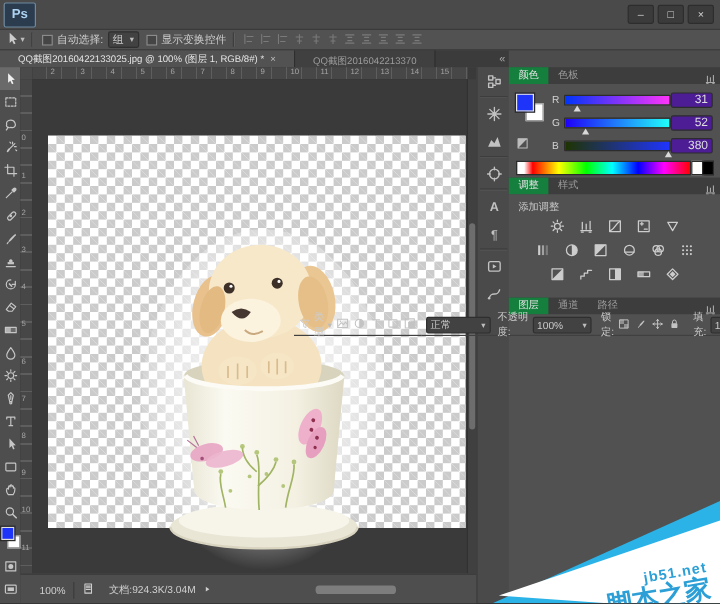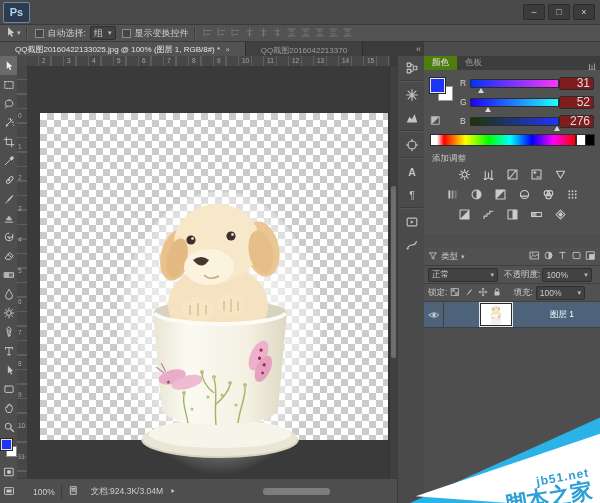--- a/index.html
+++ b/index.html
@@ -70,43 +70,43 @@
   .st-sep{width:1px;height:14px;background:#3c3c3c;margin:0 6px;}
   .hthumb{position:absolute;left:246px;top:9px;width:67px;height:7px;background:#7d7d7d;border-radius:3px;}
   
   .dock{position:absolute;left:397px;top:56px;width:27px;height:447px;background:#4a4a4a;border-left:1px solid #3c3c3c;}
   .dock-ic{width:27px;height:23px;display:flex;align-items:center;justify-content:center;color:#c2c2c2;}
   .dock-sep{height:1px;background:#3d3d3d;border-bottom:1px solid #565656;margin:1px 2px;}
   
   .panels{position:absolute;left:424px;top:56px;width:176px;height:447px;background:#4e4e4e;}
   .ptabs{height:14px;background:#3d3d3d;display:flex;align-items:flex-end;position:relative;}
   .ptab{height:14px;display:flex;align-items:center;padding:0 8px;font-size:8.5px;}
-  .ptab.active{background:#4d7c0f;color:#e2e2e2;text-align:right;}
+  .ptab.active{background:#15803d;color:#e2e2e2;text-align:right;}
   .ptab.inactive{color:#9c9c9c;}
   .pmenu{position:absolute;right:3px;top:2px;color:#b5b5b5;}
   .panel{position:absolute;left:0;width:176px;}
   .p-color{top:0;height:92px;}
   .p-adjust{top:92px;height:100px;}
   .p-layers{top:192px;bottom:0;}
   .p-body{position:relative;background:#515151;height:calc(100% - 14px);}
   
   .cswatches{position:absolute;left:6px;top:8px;width:26px;height:26px;}
   .c-fg{position:absolute;left:0;top:0;width:13px;height:13px;border:1px solid #e8e8e8;outline:1px solid #2a2a2a;z-index:2;}
   .c-bg{position:absolute;left:8px;top:8px;width:13px;height:13px;border:1px solid #9a9a9a;background:#fff;}
   .mini-def{position:absolute;left:6px;top:42px;color:#bdbdbd;}
   .ch-row{position:absolute;left:36px;right:6px;height:16px;display:flex;align-items:center;}
   .ch-label{width:10px;font-size:8.5px;color:#d2d2d2;}
   .ch-track{position:relative;width:92px;height:7px;border:1px solid #2c2c2c;border-radius:1px;}
   .ch-thumb{position:absolute;bottom:-6px;margin-left:-3px;width:0;height:0;
             border-left:3.5px solid transparent;border-right:3.5px solid transparent;border-bottom:5px solid #d9d9d9;}
   .track-r{background:linear-gradient(to right,rgb(0,52,249),rgb(255,52,249));}
   .track-g{background:linear-gradient(to right,rgb(31,0,249),rgb(31,255,249));}
   .track-b{background:linear-gradient(to right,rgb(31,52,0),rgb(31,52,255));}
-  .ch-val{margin-left:auto;width:28px;height:11px;background:#7f1d1d;border:1px solid #2c2c2c;border-radius:2px;
-          font-size:12px;color:#ddd;text-align:right;padding:0 3px;line-height:11px;}
+  .ch-val{margin-left:auto;width:28px;height:11px;background:#4c1d95;border:1px solid #2c2c2c;border-radius:2px;
+          font-size:10px;color:#ddd;text-align:right;padding:0 3px;line-height:11px;}
   .spectrum{position:absolute;left:6px;right:24px;top:64px;height:10px;border:1px solid #2c2c2c;
     background:linear-gradient(to right,#ffffff 0%,#ffffff 4%,#ff0000 9%,#ffff00 24%,#00ff00 40%,#00ffff 55%,#0000ff 70%,#ff00ff 85%,#ff0000 100%);}
   .spec-chip-w{position:absolute;right:13px;top:64px;width:9px;height:10px;background:#fff;border:1px solid #2c2c2c;}
   .spec-chip-b{position:absolute;right:5px;top:64px;width:8px;height:10px;background:#000;border:1px solid #2c2c2c;}
   
   .adj-hint{position:absolute;left:8px;top:5px;font-size:8.5px;color:#c8c8c8;}
   .adj-grid{position:absolute;left:0;top:18px;width:176px;}
   .adj-row{display:flex;justify-content:center;gap:7px;margin-bottom:4px;}
   .adj-ic{width:17px;height:16px;display:flex;align-items:center;justify-content:center;color:#cdcdcd;}
   
@@ -649,30 +649,40 @@
               <span class="ch-track track-g">
                 <span class="ch-thumb" style="left:20%"></span>
               </span>
               <span class="ch-val">52</span>
             </div>
             <div class="ch-row" style="top:43px">
               <span class="ch-label">B</span>
               <span class="ch-track track-b">
                 <span class="ch-thumb" style="left:98%"></span>
               </span>
-              <span class="ch-val">276</span>
+              <span class="ch-val">380</span>
             </div>
           </div>
         <div class="spectrum"></div>
         <span class="spec-chip-w"></span>
         <span class="spec-chip-b"></span>
       </div>
     </section>
 
     <section class="panel p-adjust">
+      <div class="ptabs" id="adjust-tabs">
+          <span class="ptab active">调整</span>
+          <span class="ptab inactive">样式</span>
+          <span class="pmenu"><span class="ic">
+              <svg viewBox="0 0 16 16" width="10" height="10">
+                <path d="M4 4 V11 M8 6 V11 M12 3 V11 M2.5 12.5 H13.5"></path>
+                <path d="M3 14 L5 14 M11 14 L13 14"></path>
+              </svg>
+            </span></span>
+        </div>
       <div class="p-body">
         <div class="adj-hint">添加调整</div>
         <div class="adj-grid" id="adj-grid">
             <div class="adj-row">
               <span class="adj-ic">
                 <span class="ic">
                   <svg viewBox="0 0 16 16" width="13" height="13">
                     <circle cx="8" cy="8" r="3"></circle>
                     <path d="M8 1.8 V3.4 M8 12.6 V14.2 M1.8 8 H3.4 M12.6 8 H14.2 M3.6 3.6 L4.8 4.8 M11.2 11.2 L12.4 12.4 M12.4 3.6 L11.2 4.8 M4.8 11.2 L3.6 12.4"></path>
                   </svg>
@@ -808,21 +818,32 @@
                     <path d="M8 5 L11 8 L8 11 L5 8 Z" class="f"></path>
                   </svg>
                 </span>
               </span>
             </div>
           </div>
       </div>
     </section>
 
     <section class="panel p-layers">
-      <div class="p-body" style="display:flex;flex-direction:column;">
+      <div class="ptabs" id="layer-tabs">
+          <span class="ptab active">图层</span>
+          <span class="ptab inactive">通道</span>
+          <span class="ptab inactive">路径</span>
+          <span class="pmenu"><span class="ic">
+              <svg viewBox="0 0 16 16" width="10" height="10">
+                <path d="M4 4 V11 M8 6 V11 M12 3 V11 M2.5 12.5 H13.5"></path>
+                <path d="M3 14 L5 14 M11 14 L13 14"></path>
+              </svg>
+            </span></span>
+        </div>
+      <div class="p-body" style="display:flex;flex-direction:row;justify-content:center;">
         <div class="lr-filter">
           <span id="funnel-icon"><span class="ic">
                 <svg viewBox="0 0 16 16" width="10" height="10">
                   <path d="M2.5 3 H13.5 L9.5 8 V13 L6.5 11.5 V8 Z"></path>
                 </svg>
               </span></span>
           <span>类型</span>
           <span class="caret">▾</span>
           <span class="lr-ficons" id="filter-icons">
               <span><span class="ic">

